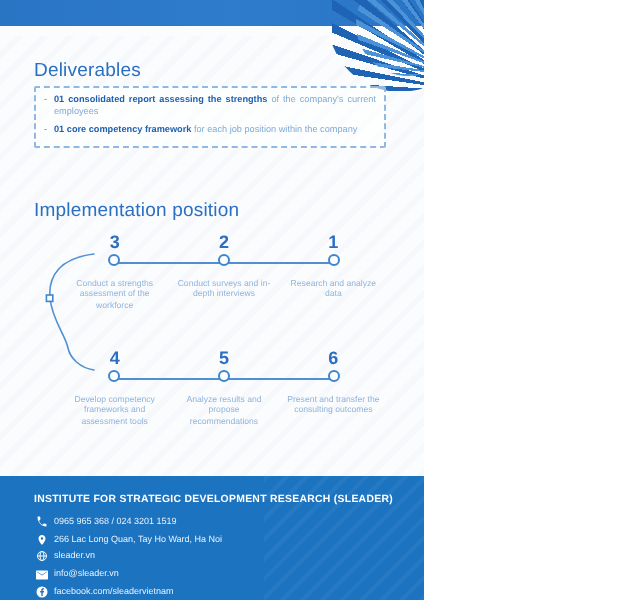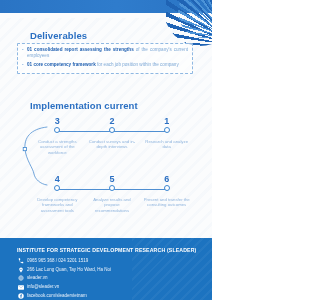--- a/index.html
+++ b/index.html
@@ -79,24 +79,23 @@
         from 184deg at 100% 100%,
         #4b93d8 0deg 2.6deg,
         rgba(255,255,255,0) 2.6deg 6.6deg);
   }
 
   
   .section-title {
     position: absolute;
     left: 17px;
     font-size: 9.5px;
-    font-weight: bold;
+    font-weight: normal;
     letter-spacing: 0.1px;
     color: #2a6fc2;
-    margin-left: 13px;
   }
   #deliverables-title { top: 30px; }
 
   .dashed-box {
     position: absolute;
     left: 17px;
     top: 43px;
     width: 176px;
     border: 1px dashed #8fb8e2;
     border-radius: 1px;
@@ -284,21 +283,21 @@
     </div>
   </div>
   <div class="bullet-row">
     <div class="dash">-</div>
     <div class="bullet-text">
       <b>01 core competency framework</b><span> for each job position within the company</span>
     </div>
   </div>
 </div>
 
-<div class="section-title" id="process-title">Implementation current</div>
+<div class="section-title" id="process-title">Implementation position</div>
 
 <div class="process">
 
   <svg id="process-svg" viewBox="0 0 212 110">
 
     <path d="M 47 11 C 30 13, 24 22, 25 33 C 26 44, 33 52, 34 58 C 35 63, 40 68, 47 69" fill="none" stroke="#4f8fd2" stroke-width="0.8" stroke-linecap="round"></path>
 
     <rect x="23.2" y="31.5" width="3.2" height="3.2" fill="#ffffff" stroke="#3c86d0" stroke-width="0.8"></rect>
   </svg>
 

